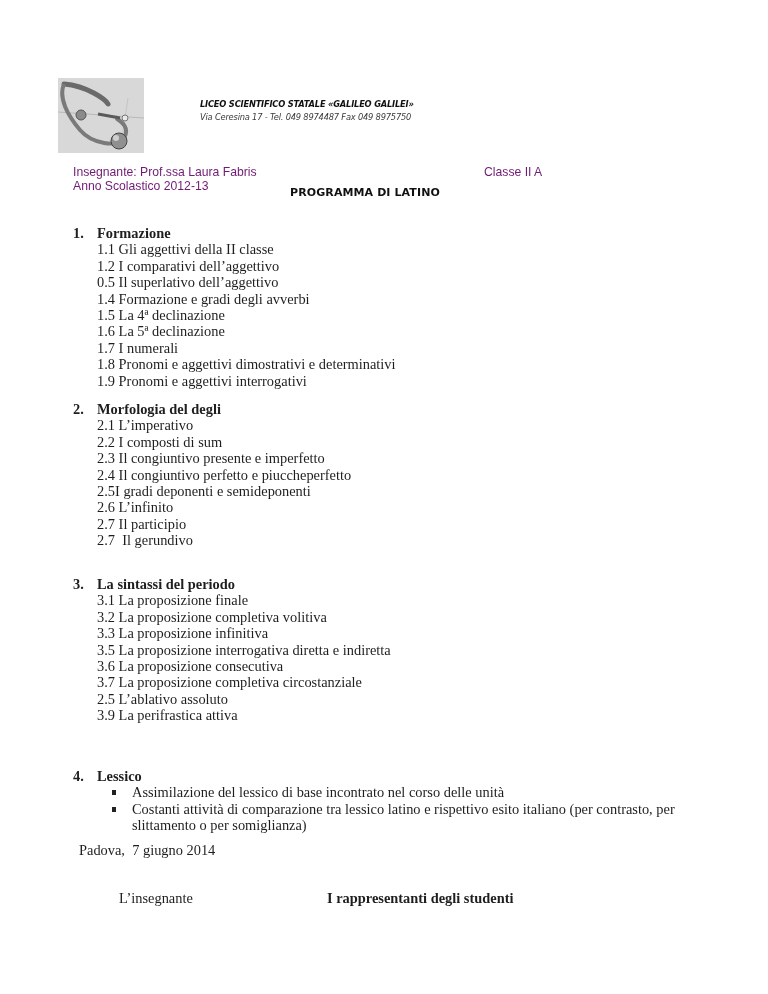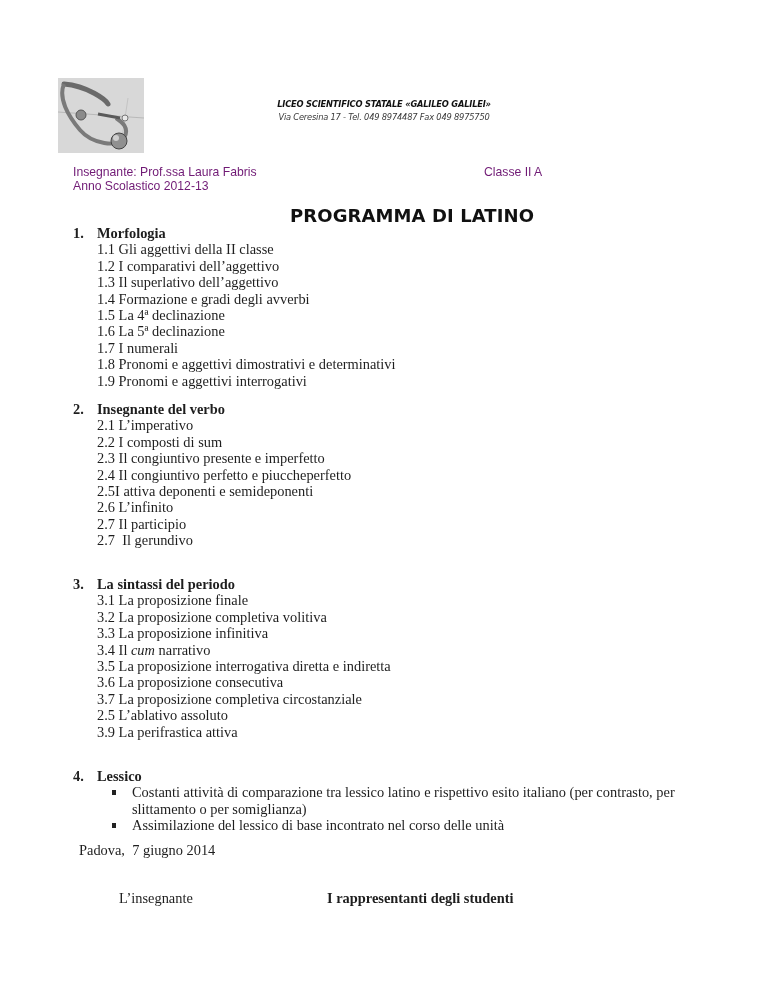--- a/index.html
+++ b/index.html
@@ -4,30 +4,30 @@
 <style>
   html, body { margin: 0; padding: 0; background: #ffffff; }
   body { width: 768px; height: 994px; position: relative; overflow: hidden; color: #1a1a1a; }
   .abs { position: absolute; }
 
   
   .logo { left: 58px; top: 78px; width: 86px; height: 75px; background: #dcdcdc; overflow: hidden; }
   .logo svg { display: block; }
 
   
-  .school { left: 200px; top: 98px; width: 368px; text-align: center; font-family: "DejaVu Sans", sans-serif; font-size: 8.3px; line-height: 12.6px; font-style: italic; }
+  .school { left: 200px; top: 98px; width: 368px; font-family: "DejaVu Sans", sans-serif; font-size: 8.3px; line-height: 12.6px; font-style: italic; }
   .school .name { font-weight: bold; color: #111; letter-spacing: -0.2px; }
   .school .addr, .school .city { color: #3a3a3a; letter-spacing: -0.2px; }
   .school .city { font-style: normal; }
 
   .meta { font-family: "Liberation Sans", sans-serif; font-size: 12.2px; line-height: 13.5px; color: #701a75; }
   .teacher { left: 73px; top: 166px; }
   .classe { left: 484px; top: 166px; }
 
-  .title { left: 290px; top: 205px; font-family: "DejaVu Sans", sans-serif; font-weight: bold; font-size: 18px; letter-spacing: 0.1px; color: #111; }
+  .title { left: 290px; top: 186px; font-family: "DejaVu Sans", sans-serif; font-weight: bold; font-size: 11px; letter-spacing: 0.1px; color: #111; }
 
   .prog { left: 73px; font-family: "Liberation Serif", serif; font-size: 14.4px; color: #1e1e1e; }
   .sec-head { display: flex; height: 16.4px; line-height: 16.4px; font-weight: bold; }
   .sec-num { width: 24px; flex: 0 0 24px; }
   .items { margin: 0; padding: 0 0 0 24px; list-style: none; }
   .items li { height: 16.4px; line-height: 16.4px; white-space: pre; }
   .bullets { margin: 0; padding: 0; list-style: none; }
   .bullets li { position: relative; padding-left: 59px; line-height: 16.4px; width: 600px; }
   .bullets li .dot { position: absolute; left: 39px; top: 6px; width: 4px; height: 5px; background: #222; }
 
@@ -68,76 +68,75 @@
   <div>Insegnante: Prof.ssa Laura Fabris</div>
   <div>Anno Scolastico 2012-13</div>
 </div>
 <div class="abs meta classe">Classe II A</div>
 
 <div class="abs title">PROGRAMMA DI LATINO</div>
 
 <div class="abs prog sec1">
   <div class="sec-head">
     <span class="sec-num">1.</span>
-    <span>Morfologia</span>
+    <span>Formazione</span>
   </div>
   <ul class="items">
     <li>1.1 Gli aggettivi della II classe</li>
     <li>1.2 I comparativi dell’aggettivo</li>
-    <li>1.3 Il superlativo dell’aggettivo</li>
+    <li>0.5 Il superlativo dell’aggettivo</li>
     <li>1.4 Formazione e gradi degli avverbi</li>
     <li>1.5 La 4ª declinazione</li>
     <li>1.6 La 5ª declinazione</li>
     <li>1.7 I numerali</li>
     <li>1.8 Pronomi e aggettivi dimostrativi e determinativi</li>
     <li>1.9 Pronomi e aggettivi interrogativi</li>
   </ul>
 </div>
 
 <div class="abs prog sec2">
   <div class="sec-head">
     <span class="sec-num">2.</span>
-    <span>Insegnante del verbo</span>
+    <span>Morfologia del degli</span>
   </div>
   <ul class="items">
     <li>2.1 L’imperativo</li>
     <li>2.2 I composti di sum</li>
     <li>2.3 Il congiuntivo presente e imperfetto</li>
     <li>2.4 Il congiuntivo perfetto e piuccheperfetto</li>
-    <li>2.5I attiva deponenti e semideponenti</li>
+    <li>2.5I gradi deponenti e semideponenti</li>
     <li>2.6 L’infinito</li>
     <li>2.7 Il participio</li>
     <li>2.7  Il gerundivo</li>
   </ul>
 </div>
 
 <div class="abs prog sec3">
   <div class="sec-head">
     <span class="sec-num">3.</span>
     <span>La sintassi del periodo</span>
   </div>
   <ul class="items">
     <li>3.1 La proposizione finale</li>
     <li>3.2 La proposizione completiva volitiva</li>
     <li>3.3 La proposizione infinitiva</li>
-    <li><span>3.4 Il </span><em>cum</em><span> narrativo</span></li>
     <li>3.5 La proposizione interrogativa diretta e indiretta</li>
     <li>3.6 La proposizione consecutiva</li>
     <li>3.7 La proposizione completiva circostanziale</li>
     <li>2.5 L’ablativo assoluto</li>
     <li>3.9 La perifrastica attiva</li>
   </ul>
 </div>
 
 <div class="abs prog sec4">
   <div class="sec-head">
     <span class="sec-num">4.</span>
     <span>Lessico</span>
   </div>
   <ul class="bullets">
+    <li><span class="dot"></span><span>Assimilazione del lessico di base incontrato nel corso delle unità</span></li>
     <li><span class="dot"></span><span>Costanti attività di comparazione tra lessico latino e rispettivo esito italiano (per contrasto, per slittamento o per somiglianza)</span></li>
-    <li><span class="dot"></span><span>Assimilazione del lessico di base incontrato nel corso delle unità</span></li>
   </ul>
 </div>
 
 <div class="abs footer-text place-date">Padova,  7 giugno 2014</div>
 <div class="abs footer-text sign-teacher">L’insegnante</div>
 <div class="abs footer-text sign-students">I rappresentanti degli studenti</div>
 
 </body></html>

